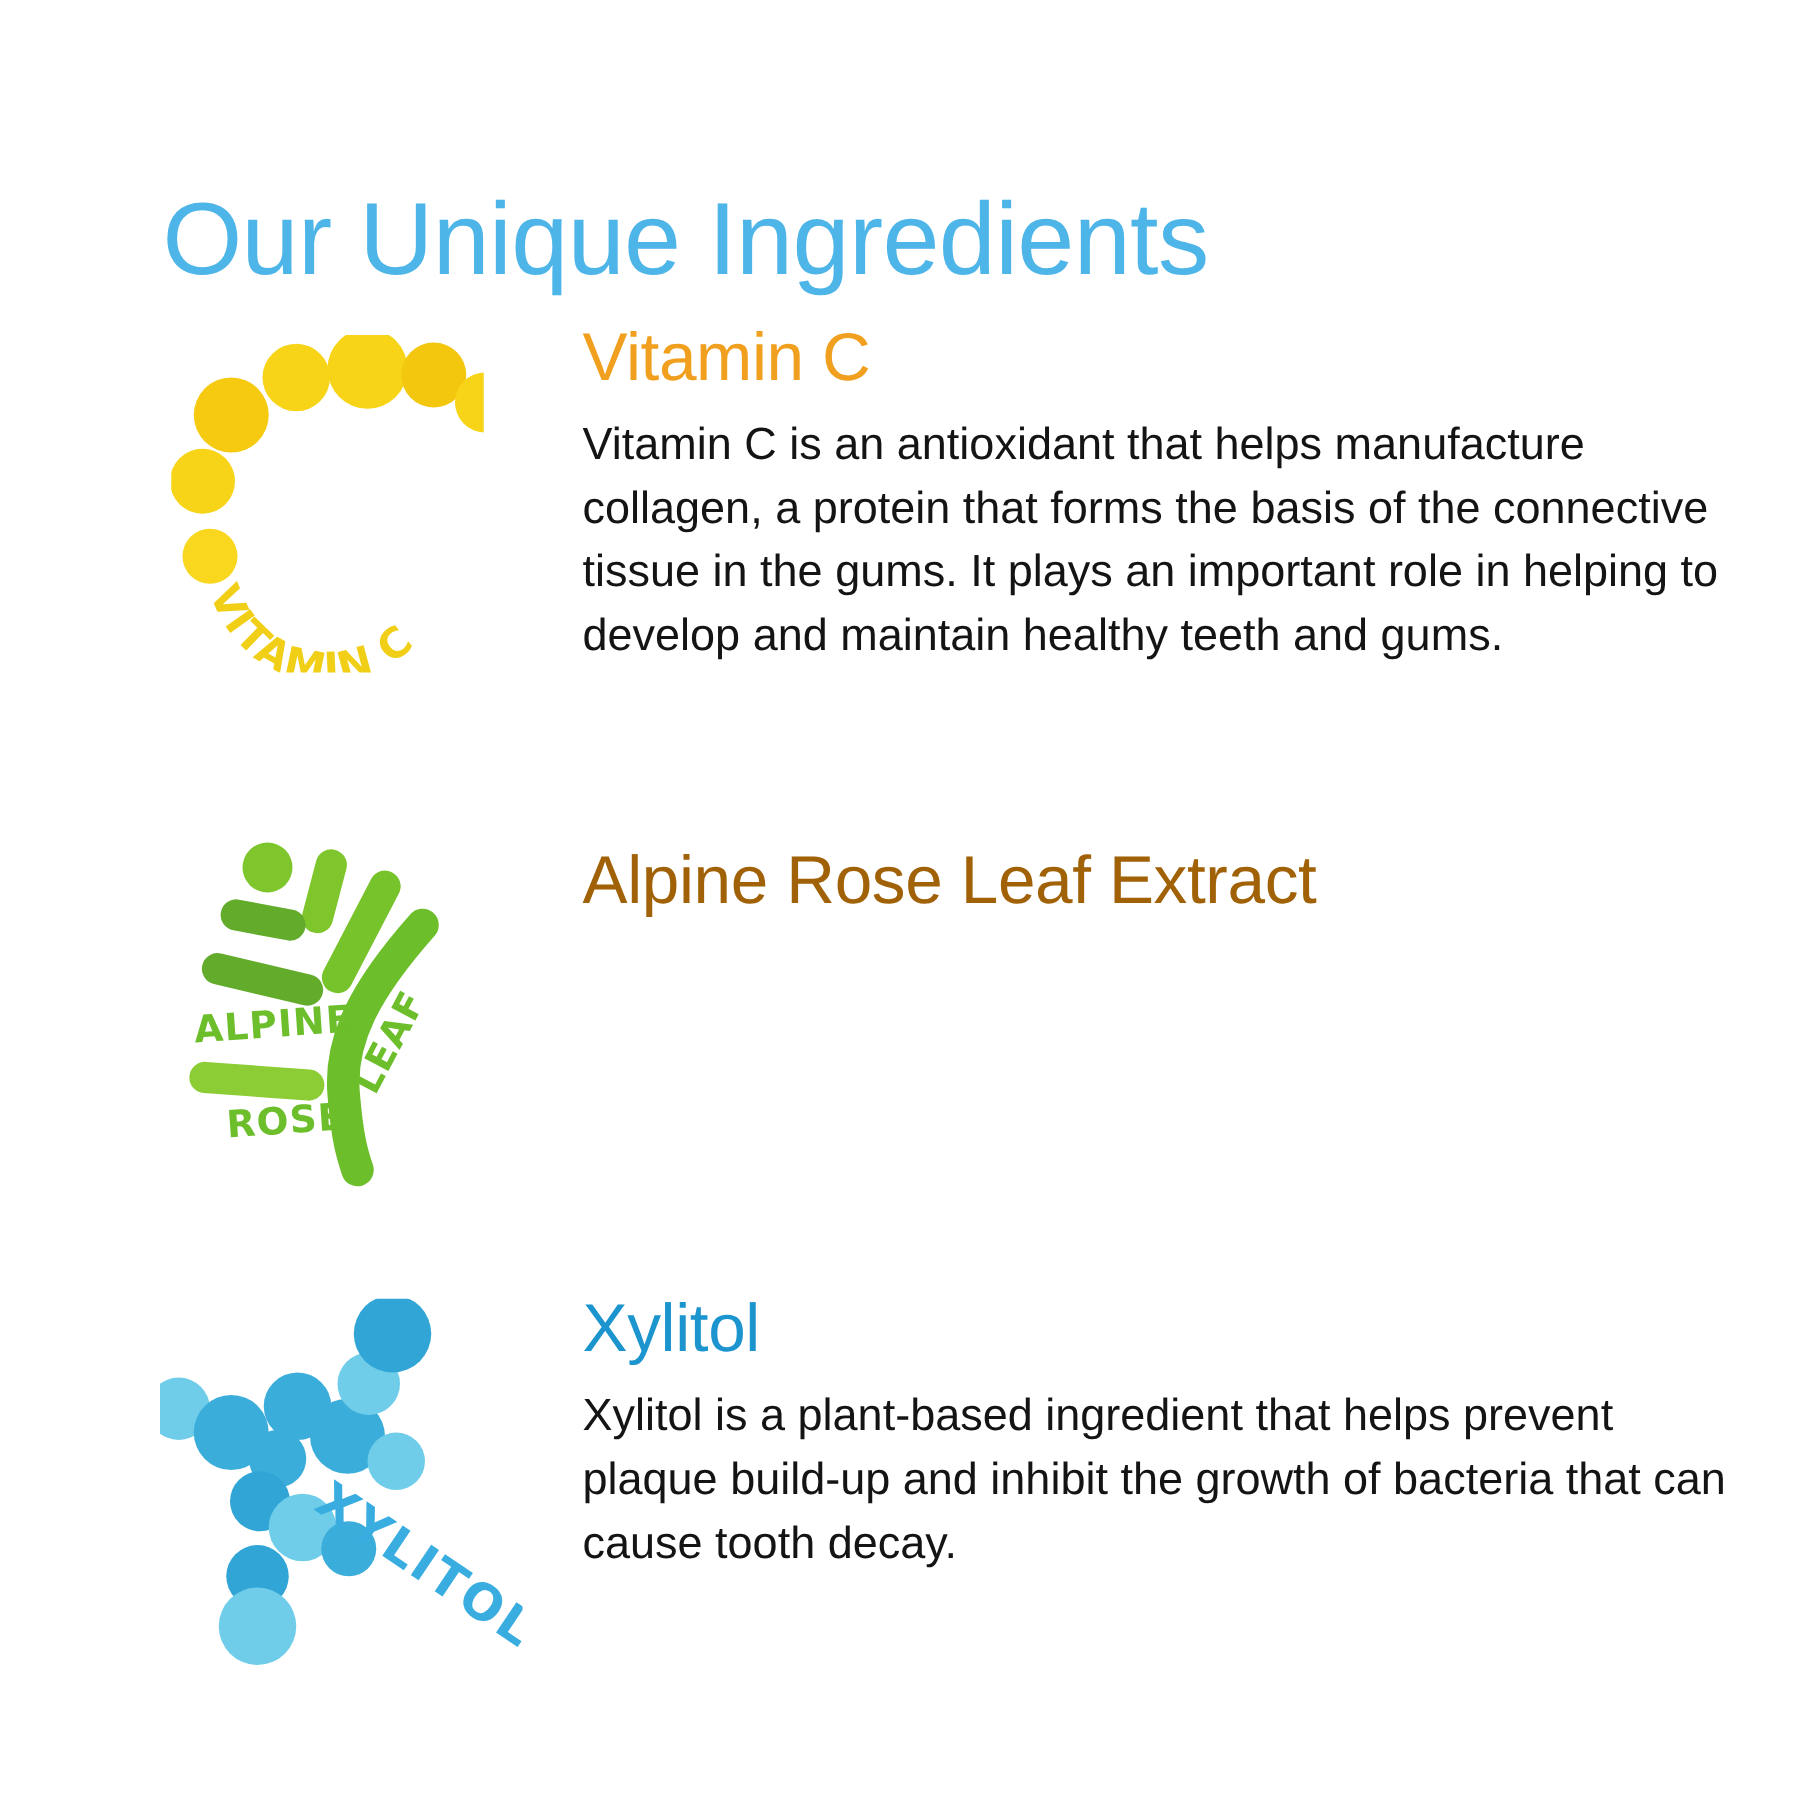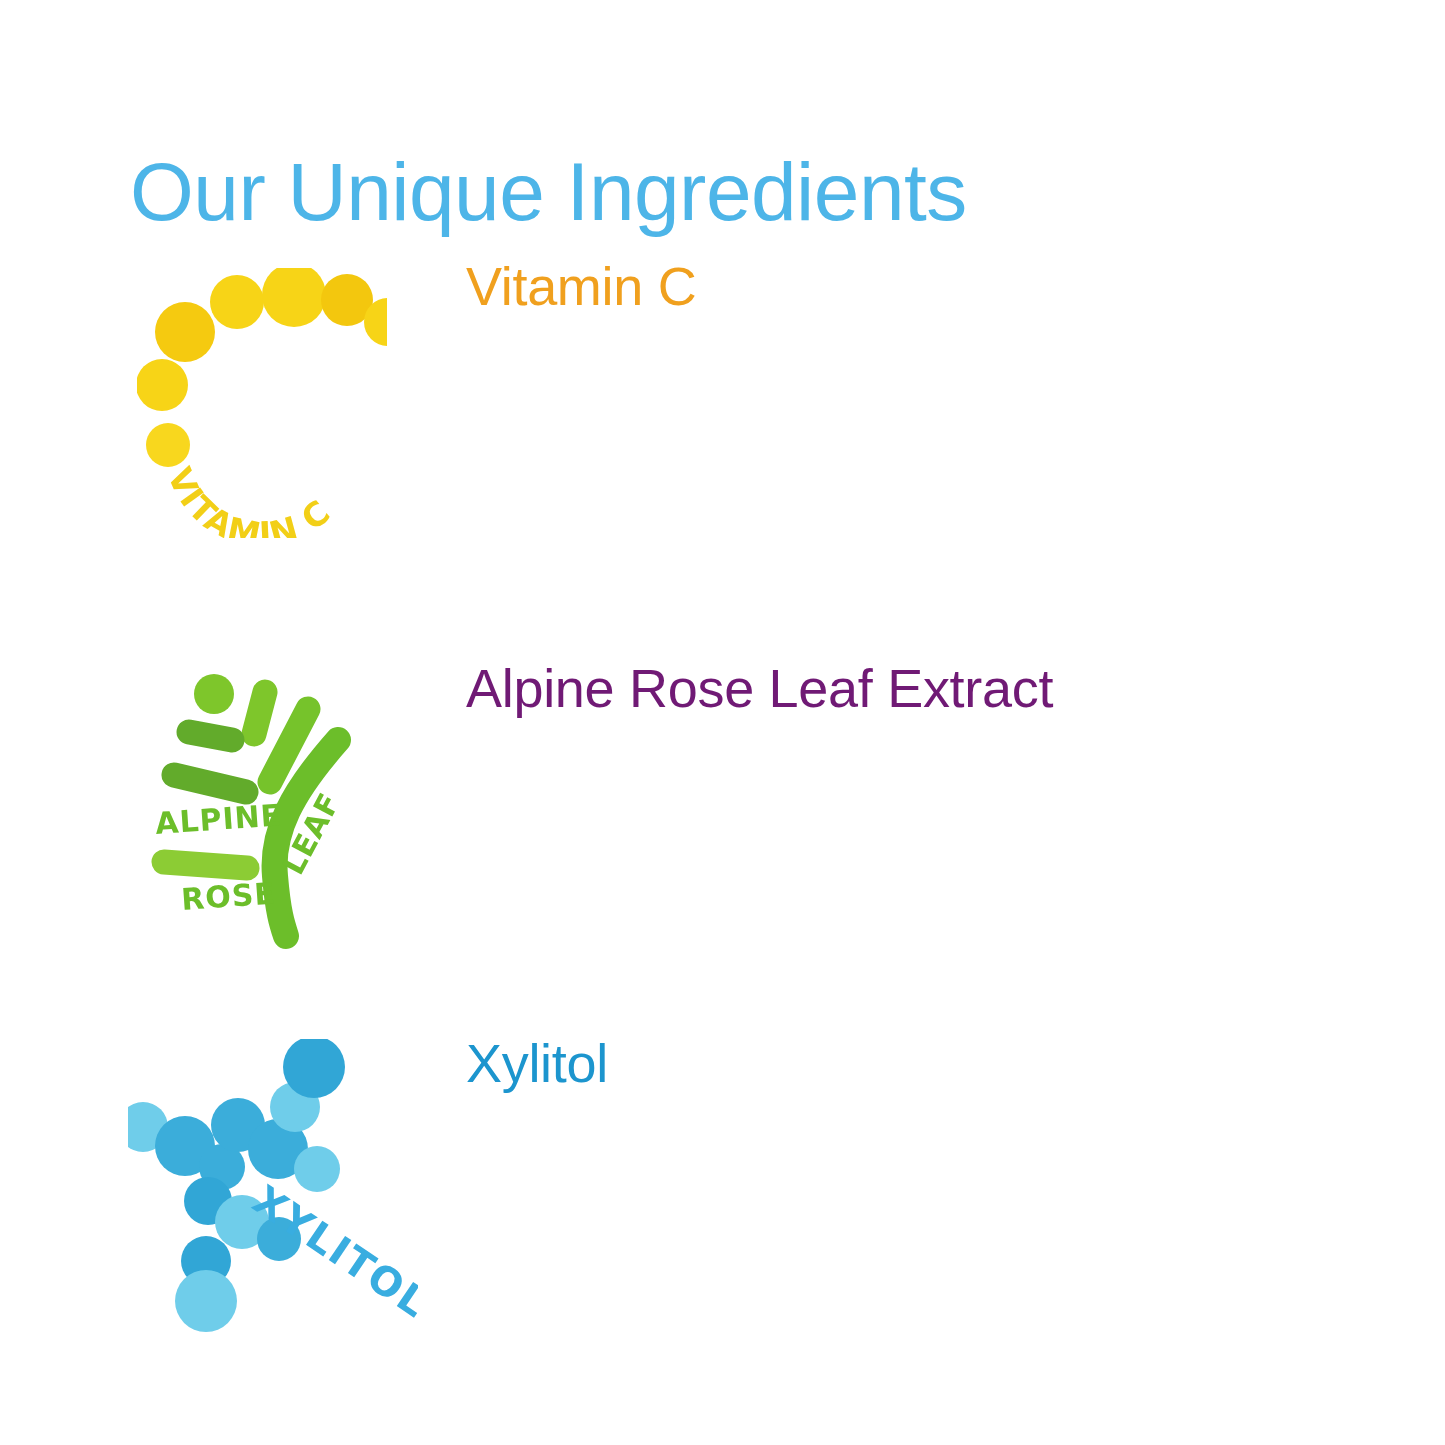--- a/index.html
+++ b/index.html
@@ -66,21 +66,21 @@
 
   .ingredient-heading {
     font-size: 54px;
     line-height: 1.05;
     font-weight: 400;
     margin: 0 0 14px 0;
     letter-spacing: -0.3px;
     white-space: nowrap;
   }
   .heading-vitamin-c   { color: #f0a01e; }
-  .heading-alpine-rose { color: #701a75; }
+  .heading-alpine-rose { color: #a16207; margin-top: 16px; }
   .heading-xylitol     { color: #1c95ce; }
 
   .ingredient-body {
     font-size: 36px;
     line-height: 1.42;
     color: #141414;
     margin: 0;
     max-width: 915px;
     font-weight: 400;
   }
@@ -118,20 +118,21 @@
 
           <text font-family="'DejaVu Sans', sans-serif" font-size="33" font-weight="700" fill="#f2cf17" letter-spacing="1.5">
             <textPath href="#vcArc" startOffset="6%">VITAMIN C</textPath>
           </text>
         </svg>
       </div>
     </div>
 
     <div class="ingredient-text-cell">
       <h2 class="ingredient-heading heading-vitamin-c">Vitamin C</h2>
+      <p class="ingredient-body">Vitamin C is an antioxidant that helps manufacture collagen, a protein that forms the basis of the connective tissue in the gums. It plays an important role in helping to develop and maintain healthy teeth and gums.</p>
     </div>
   </div>
 
   <div class="ingredient-row" id="row-alpine-rose">
 
     <div class="ingredient-icon-cell">
       <div class="icon-alpine-wrap">
         <svg class="icon-svg" width="250" height="290" viewBox="0 0 250 290" xmlns="http://www.w3.org/2000/svg" aria-hidden="true">
           <g stroke-linecap="round" fill="none">
 
@@ -180,16 +181,17 @@
           <circle cx="186" cy="28" r="31" fill="#31a6d6"></circle>
           <circle cx="189" cy="130" r="23" fill="#6fcdea"></circle>
 
           <text x="122" y="168" font-family="'DejaVu Sans', sans-serif" font-size="40" font-weight="700" fill="#39ade0" letter-spacing="2" transform="rotate(34 122 168)">XYLITOL</text>
         </svg>
       </div>
     </div>
 
     <div class="ingredient-text-cell">
       <h2 class="ingredient-heading heading-xylitol">Xylitol</h2>
+      <p class="ingredient-body">Xylitol is a plant-based ingredient that helps prevent plaque build-up and inhibit the growth of bacteria that can cause tooth decay.</p>
     </div>
   </div>
 
 </div>
 
 </body></html>

